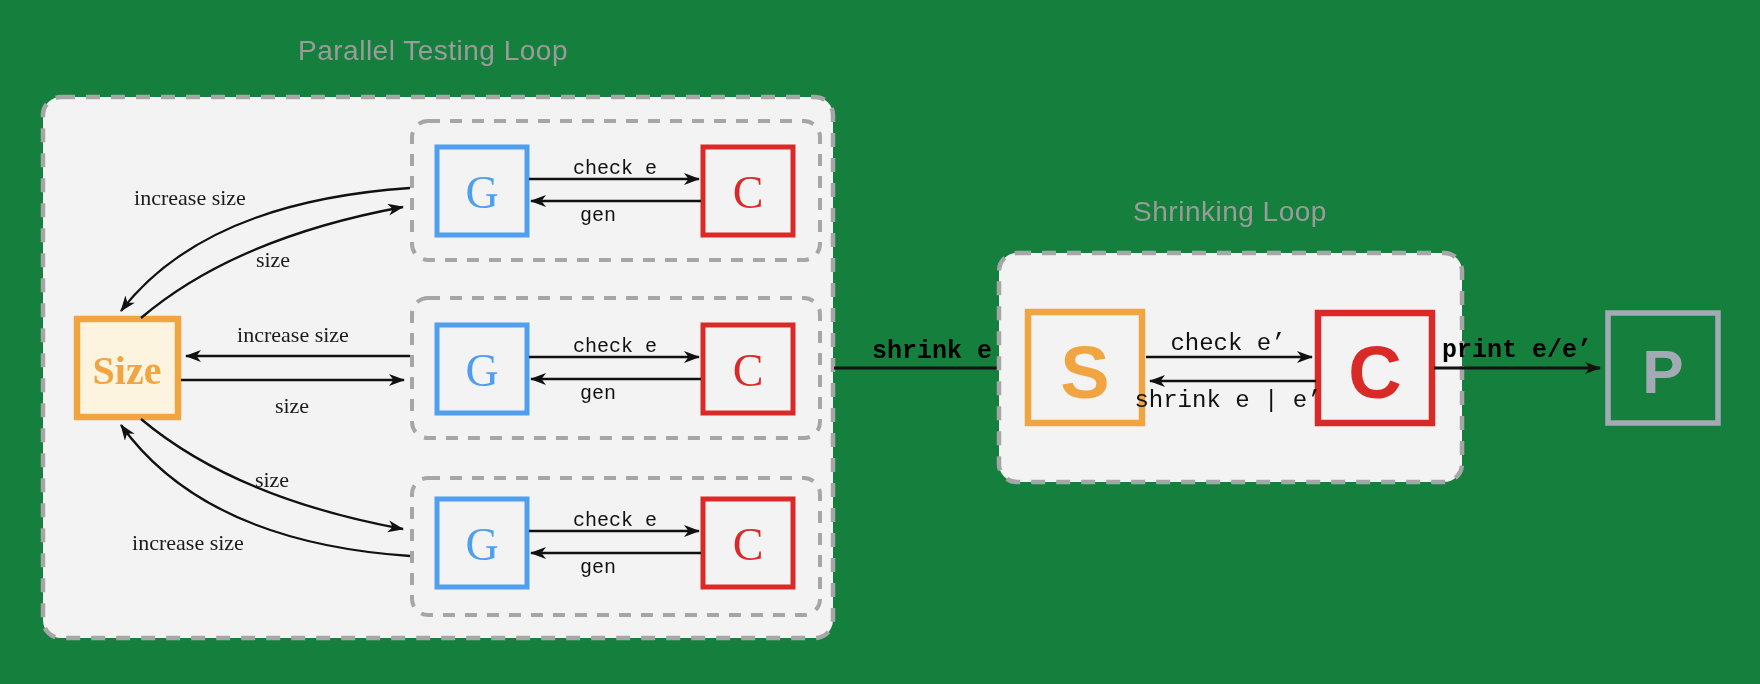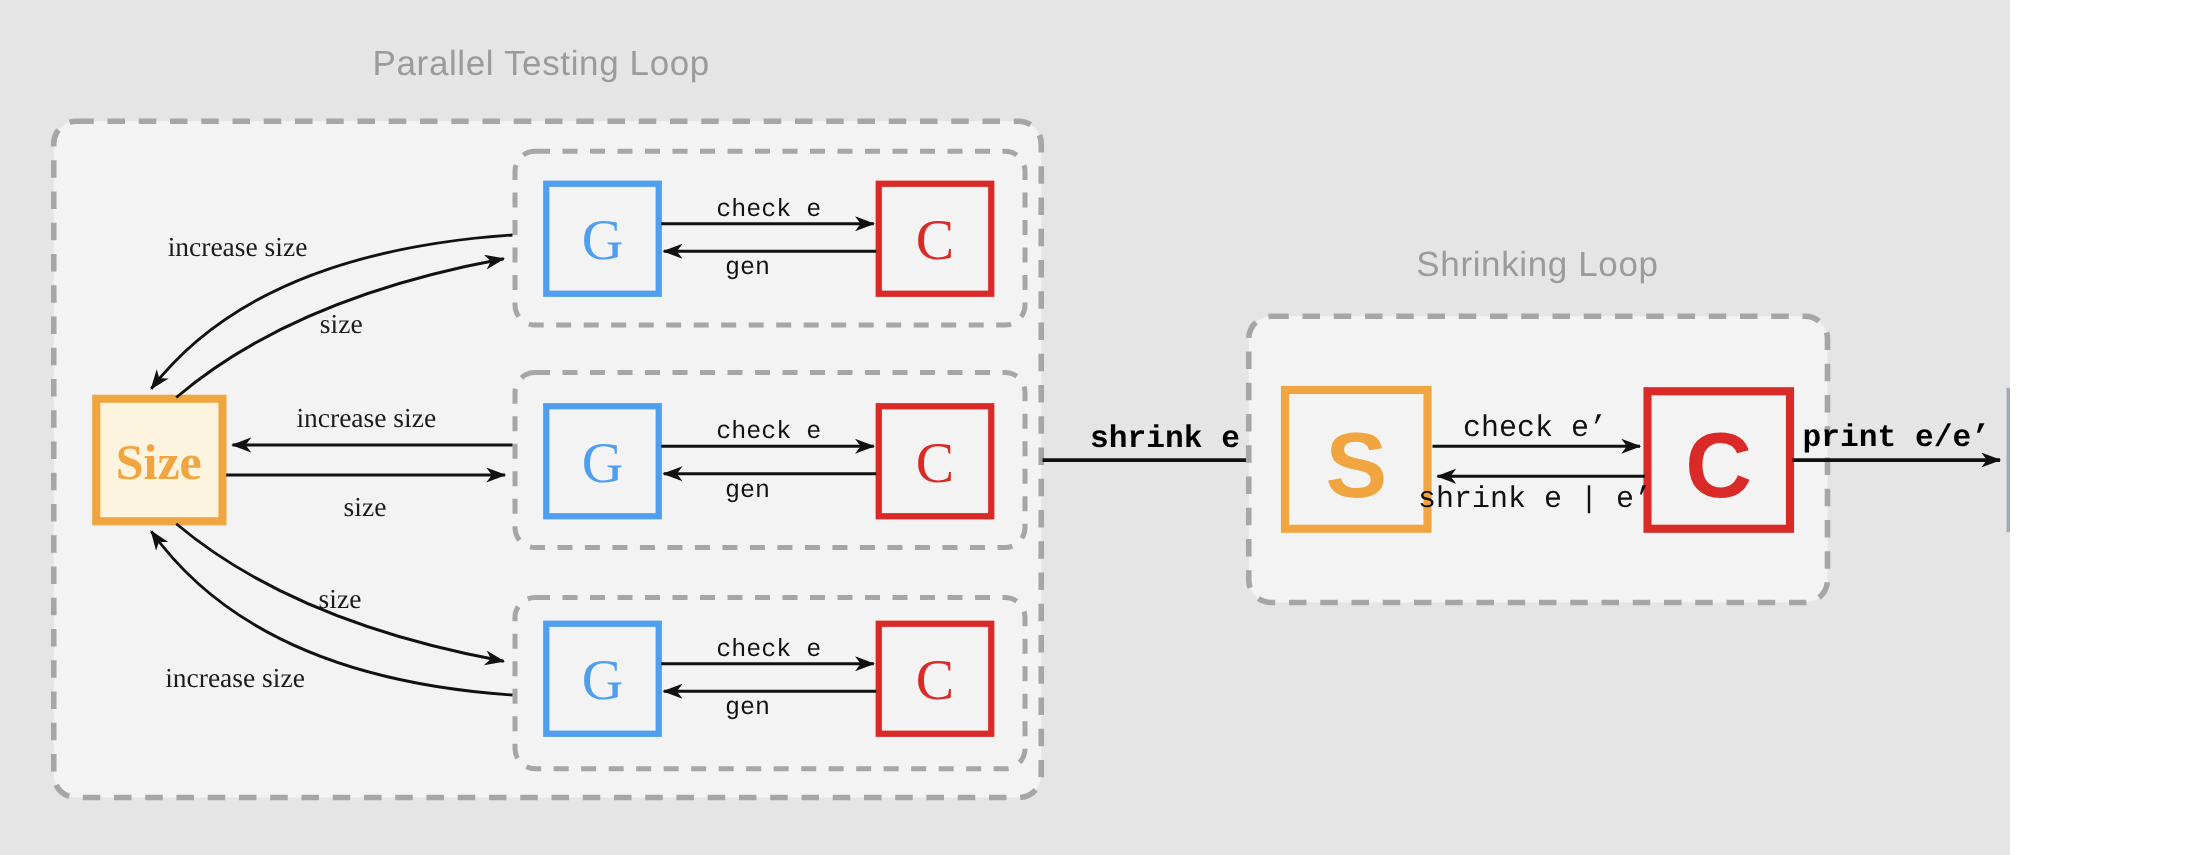--- a/index.html
+++ b/index.html
@@ -1,16 +1,16 @@
 <!DOCTYPE html>
 <html><head>
 <meta charset="utf-8">
 <style>
   html,body{margin:0;padding:0;background:#ffffff;}
-  .stage{width:1608px;height:684px;position:relative;background:#e5e5e5;overflow:hidden;}
+  .stage{width:1760px;height:684px;position:relative;background:#15803d;overflow:hidden;}
   svg{display:block;}
   .panel{fill:#f3f3f3;stroke:#a6a6a6;stroke-width:4.5;stroke-dasharray:14 11;}
   .subpanel{fill:none;stroke:#a6a6a6;stroke-width:4;stroke-dasharray:12 10;}
   .loop-title{font:28px "Liberation Sans", sans-serif;fill:#9b9b9b;letter-spacing:0.5px;text-anchor:middle;}
   .gen-box{fill:none;stroke:#4f9fee;stroke-width:5;}
   .chk-box{fill:none;stroke:#da2a27;stroke-width:5;}
   .size-box{fill:#fdf4e0;stroke:#f0a540;stroke-width:6.5;}
   .shr-box{fill:none;stroke:#f0a540;stroke-width:6.5;}
   .chk2-box{fill:none;stroke:#da2a27;stroke-width:6.5;}
   .prn-box{fill:none;stroke:#a3aab4;stroke-width:5.5;}

